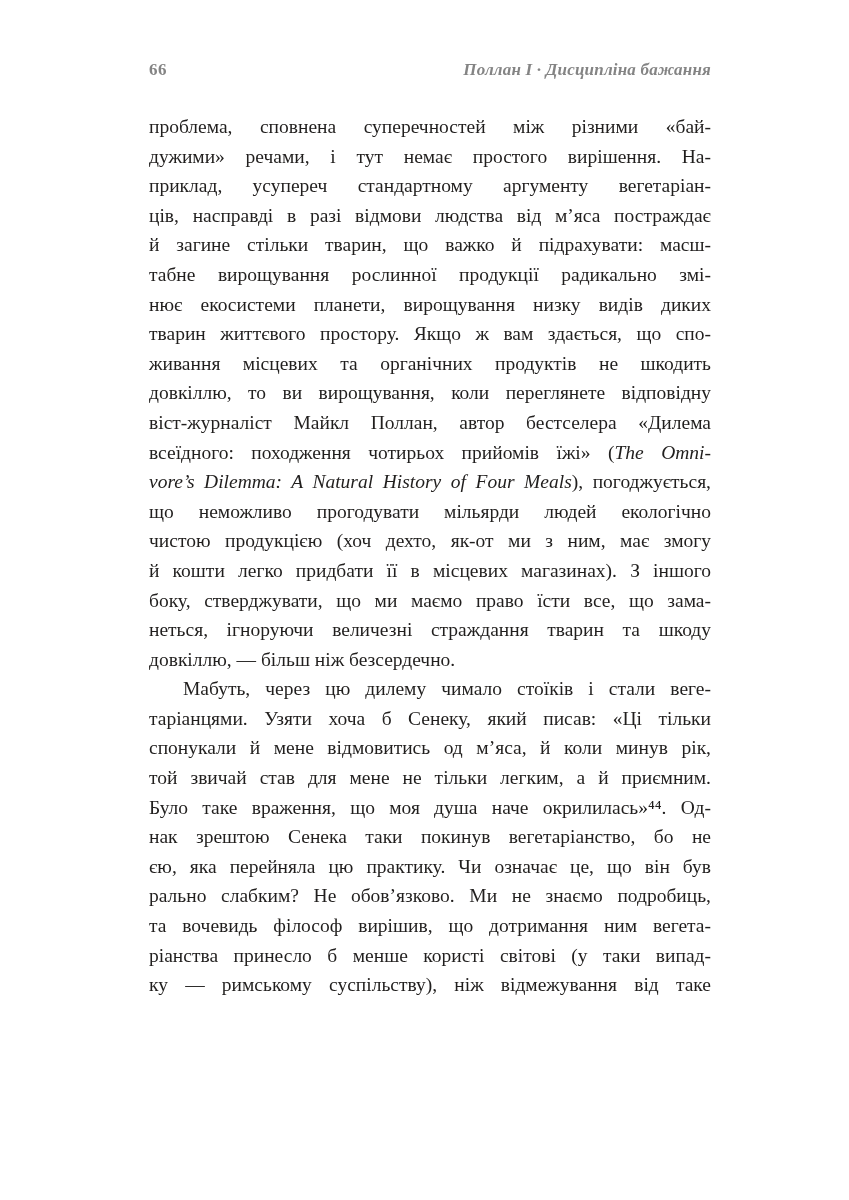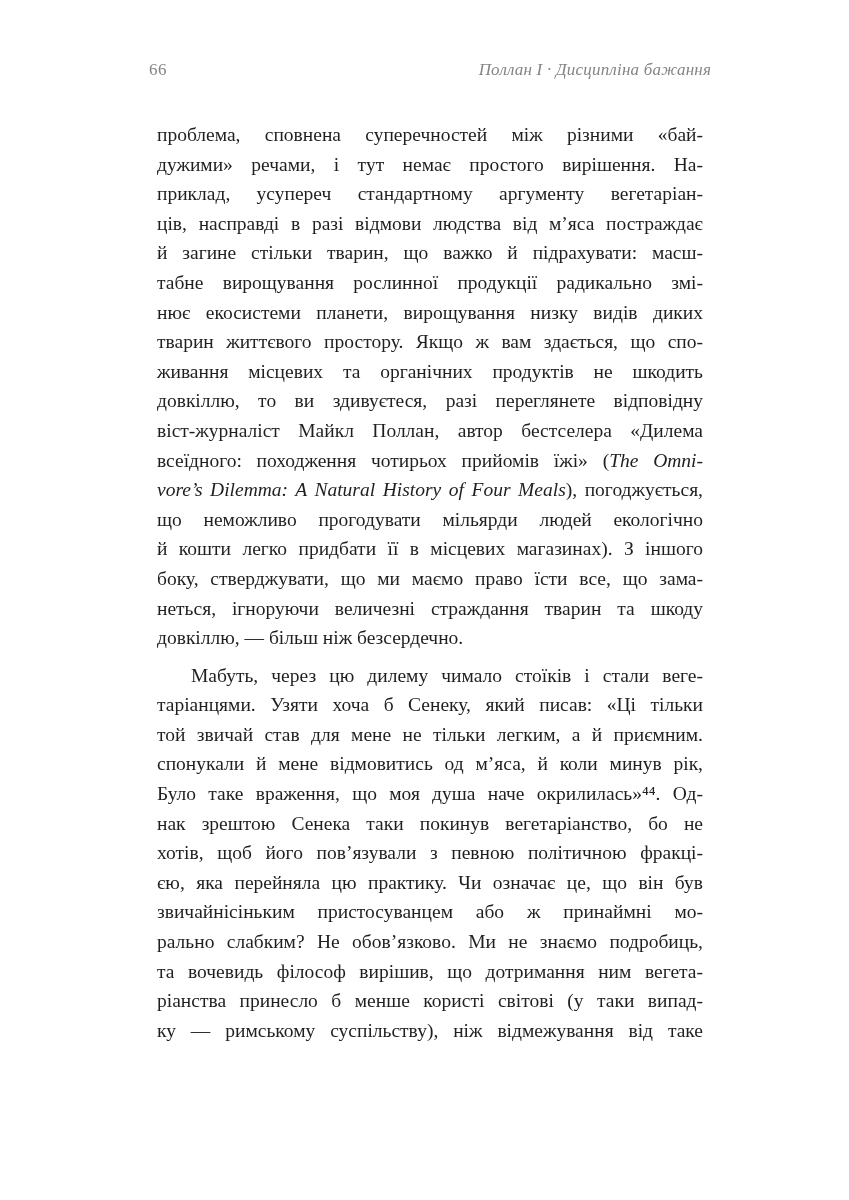--- a/index.html
+++ b/index.html
@@ -18,39 +18,40 @@
   .page-header {
     position: absolute;
     left: 149px;
     top: 60px;
     width: 562px;
     display: flex;
     justify-content: space-between;
     align-items: flex-start;
     font-size: 17px;
     color: #848484;
+    font-weight: bold;
   }
   .page-number {
     font-style: normal;
     letter-spacing: 0.5px;
   }
   .running-title {
     font-style: italic;
     letter-spacing: 0.2px;
   }
   .page-body {
     position: absolute;
     left: 149px;
     top: 112px;
     width: 562px;
     font-size: 19.5px;
     line-height: 29.6px;
     color: #211f1e;
   }
-  .para { margin: 8px; }
+  .para { margin: 0; }
   .line {
     text-align: justify;
     text-align-last: justify;
     white-space: normal;
   }
   .line.last {
     text-align-last: left;
   }
   .para.indent .line:first-child {
     text-indent: 34px;
@@ -71,40 +72,39 @@
       <div class="para">
         <div class="line">проблема, сповнена суперечностей між різними «бай-</div>
         <div class="line">дужими» речами, і тут немає простого вирішення. На-</div>
         <div class="line">приклад, усупереч стандартному аргументу вегетаріан-</div>
         <div class="line">ців, насправді в разі відмови людства від м’яса постраждає</div>
         <div class="line">й загине стільки тварин, що важко й підрахувати: масш-</div>
         <div class="line">табне вирощування рослинної продукції радикально змі-</div>
         <div class="line">нює екосистеми планети, вирощування низку видів диких</div>
         <div class="line">тварин життєвого простору. Якщо ж вам здається, що спо-</div>
         <div class="line">живання місцевих та органічних продуктів не шкодить</div>
-        <div class="line">довкіллю, то ви здивуєтеся, разі переглянете відповідну</div>
+        <div class="line">довкіллю, то ви вирощування, коли переглянете відповідну</div>
         <div class="line">віст-журналіст Майкл Поллан, автор бестселера «Дилема</div>
         <div class="line"><span>всеїдного: походження чотирьох прийомів їжі» (</span><span class="italic">The Omni-</span></div>
         <div class="line"><span class="italic">vore’s Dilemma: A Natural History of Four Meals</span><span>), погоджується,</span></div>
         <div class="line">що неможливо прогодувати мільярди людей екологічно</div>
+        <div class="line">чистою продукцією (хоч дехто, як-от ми з ним, має змогу</div>
         <div class="line">й кошти легко придбати її в місцевих магазинах). З іншого</div>
         <div class="line">боку, стверджувати, що ми маємо право їсти все, що зама-</div>
         <div class="line">неться, ігноруючи величезні страждання тварин та шкоду</div>
         <div class="line last">довкіллю, — більш ніж безсердечно.</div>
       </div>
       <div class="para indent">
         <div class="line">Мабуть, через цю дилему чимало стоїків і стали веге-</div>
         <div class="line">таріанцями. Узяти хоча б Сенеку, який писав: «Ці тільки</div>
+        <div class="line">спонукали й мене відмовитись од м’яса, й коли минув рік,</div>
         <div class="line">той звичай став для мене не тільки легким, а й приємним.</div>
-        <div class="line">спонукали й мене відмовитись од м’яса, й коли минув рік,</div>
         <div class="line">Було таке враження, що моя душа наче окрилилась»⁴⁴. Од-</div>
         <div class="line">нак зрештою Сенека таки покинув вегетаріанство, бо не</div>
-        <div class="line">хотів, щоб його пов’язували з певною політичною фракці-</div>
         <div class="line">єю, яка перейняла цю практику. Чи означає це, що він був</div>
-        <div class="line">звичайнісіньким пристосуванцем або ж принаймні мо-</div>
         <div class="line">рально слабким? Не обов’язково. Ми не знаємо подробиць,</div>
         <div class="line">та вочевидь філософ вирішив, що дотримання ним вегета-</div>
         <div class="line">ріанства принесло б менше користі світові (у таки випад-</div>
         <div class="line">ку — римському суспільству), ніж відмежування від таке</div>
       </div>
     </main>
 
 </div>
 
 </body></html>

